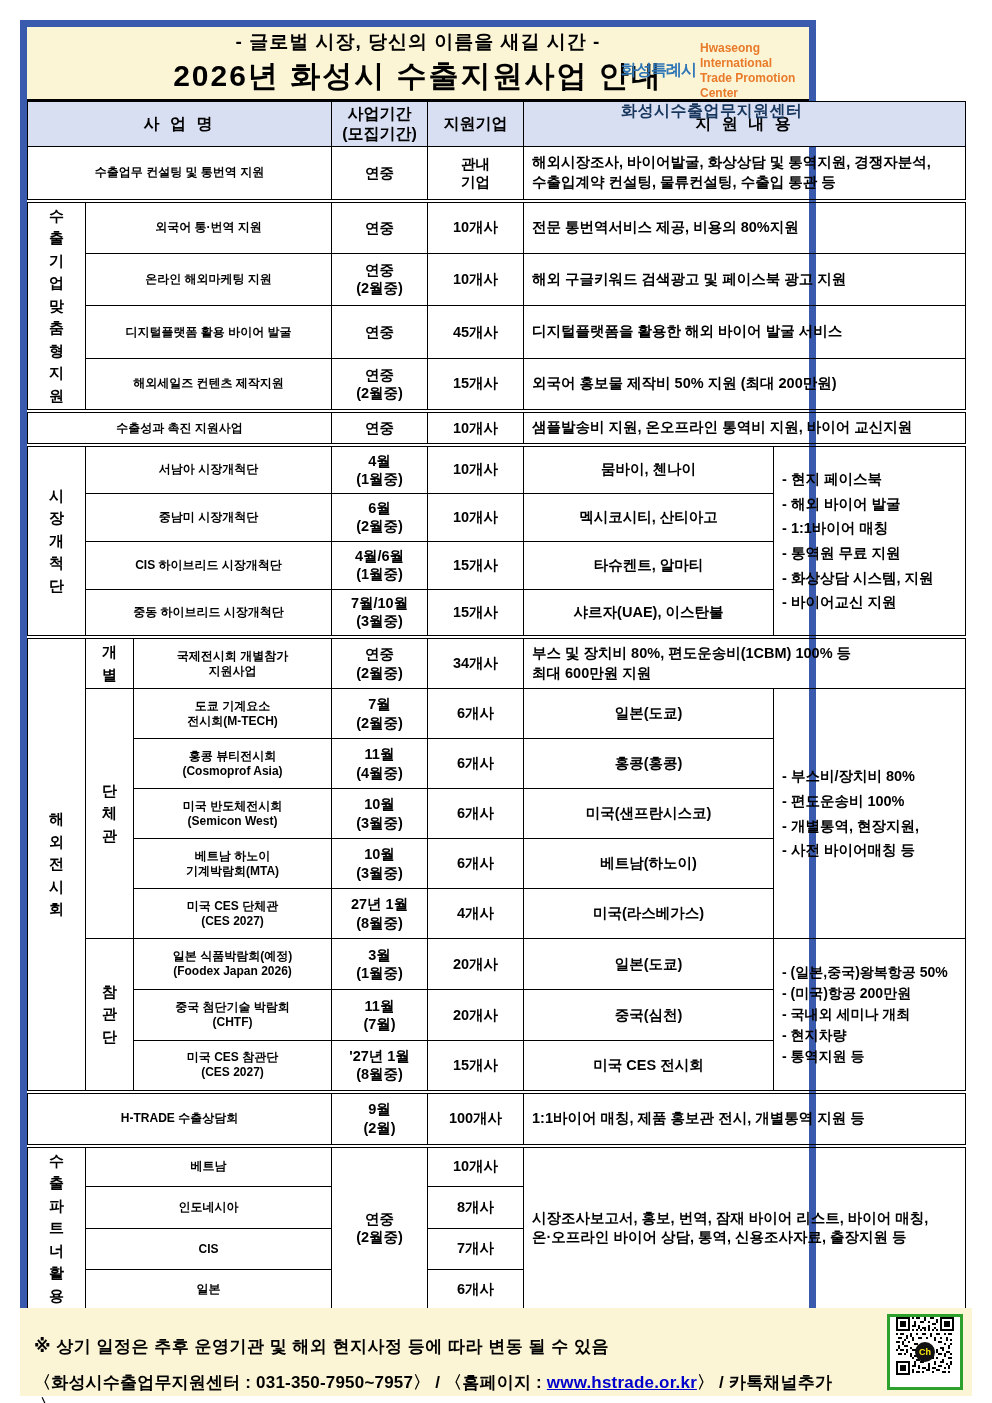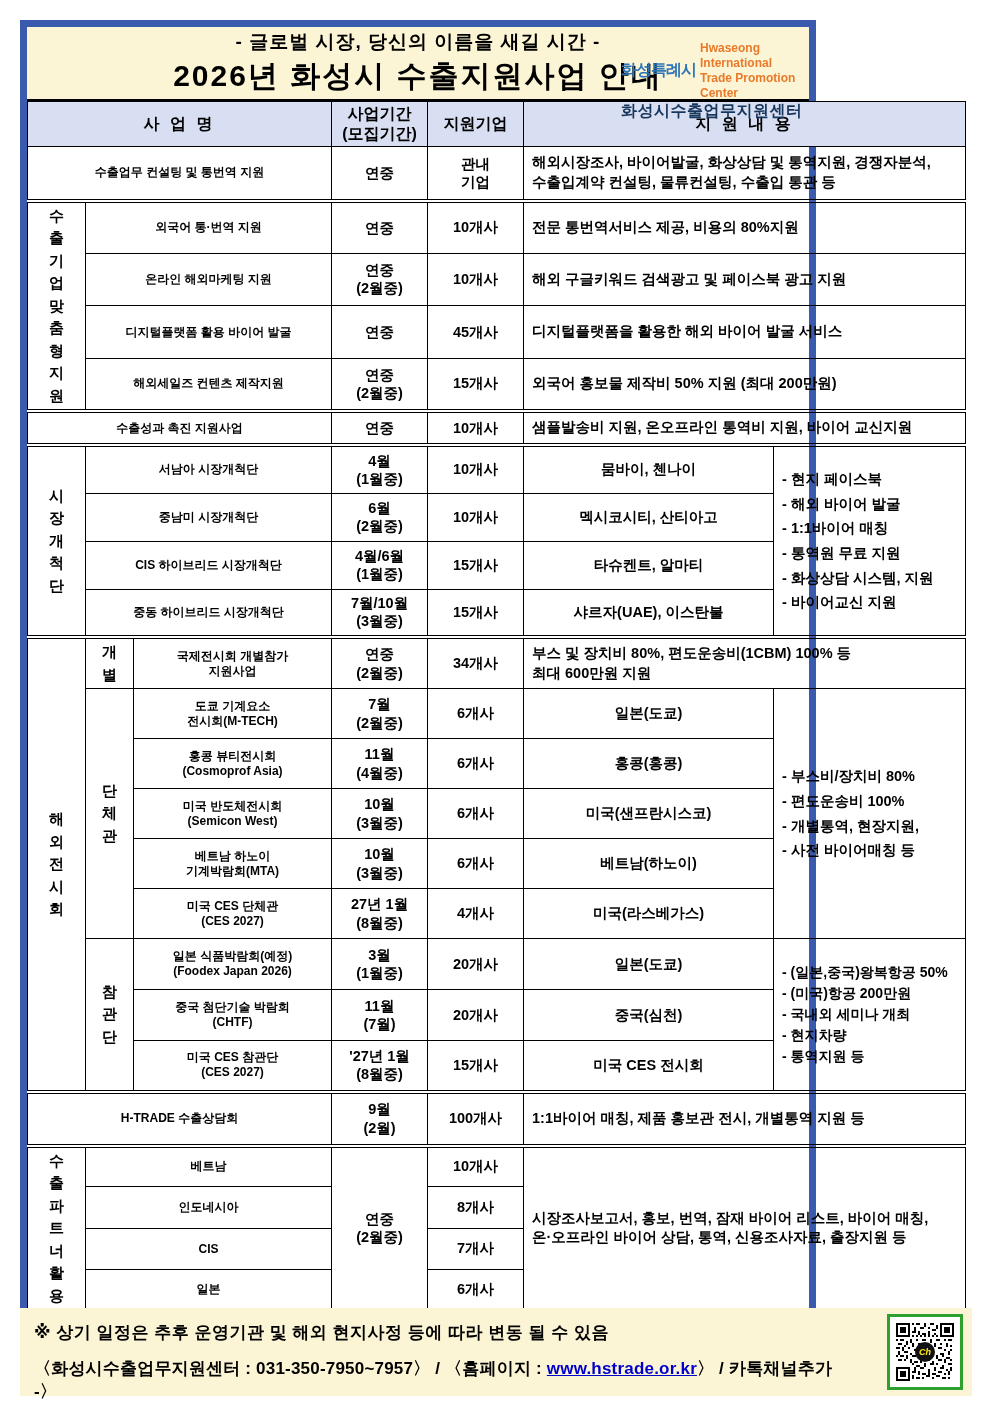--- a/index.html
+++ b/index.html
@@ -33,28 +33,28 @@
   th{background:#D9DFF2;font-size:16px;letter-spacing:3px}
   .ml{white-space:pre-line;line-height:1.25}
   td.name{font-size:12px}
   td.content{text-align:left;padding:3px 8px;line-height:1.35}
   td.benefit{text-align:left;padding:3px 8px;line-height:1.7;font-size:14.5px}
   td.glabel{font-size:15px;line-height:1.5;padding:2px 0;letter-spacing:0}
   tr.sec>td{border-top:4px double #000}
   
   .footer{
     position:absolute;left:20px;top:1308px;width:952px;height:88px;background:#FCF5D5;
-    box-sizing:border-box;padding:13px 112px 0 14px;
+    box-sizing:border-box;padding:27px 112px 0 14px;
   }
   .fline1{font-size:17px;margin-bottom:13px;letter-spacing:0.5px}
   .fline2{font-size:17px;letter-spacing:0.2px}
   .fline2 a{color:#0000CC;text-decoration:underline}
   .qr{
     position:absolute;right:9px;top:6px;width:70px;height:70px;background:#fff;
-    border:3px solid #2DA02D;display:flex;align-items:center;justify-content:center;font-style:italic;
+    border:3px solid #2DA02D;display:flex;justify-content:center;
   }
   .qr svg{display:block}
   .qr-badge{
     position:absolute;left:50%;top:50%;transform:translate(-50%,-50%);
     width:20px;height:20px;border-radius:50%;background:#111;color:#FFE812;
     font-size:9px;display:flex;align-items:center;justify-content:center;font-weight:800;
   }
 </style>
 </head>
 <body>

